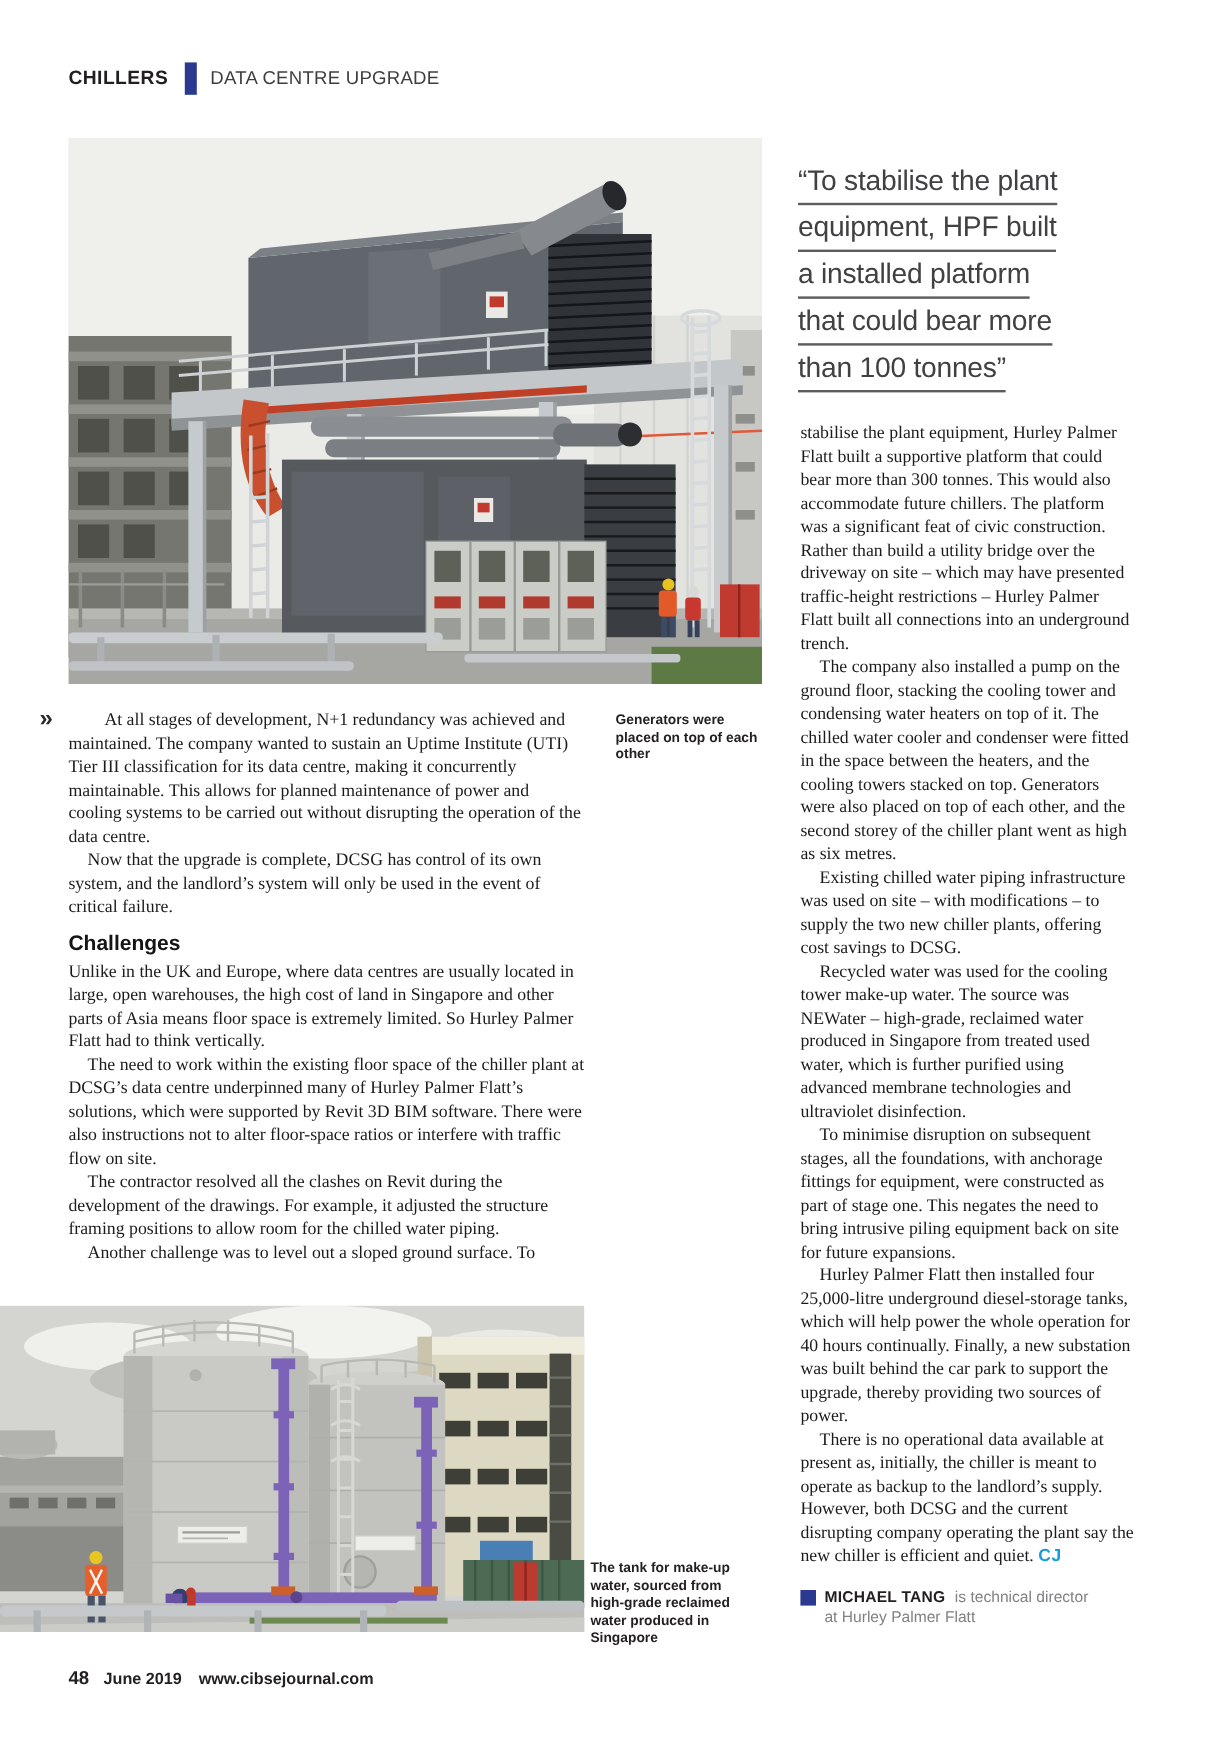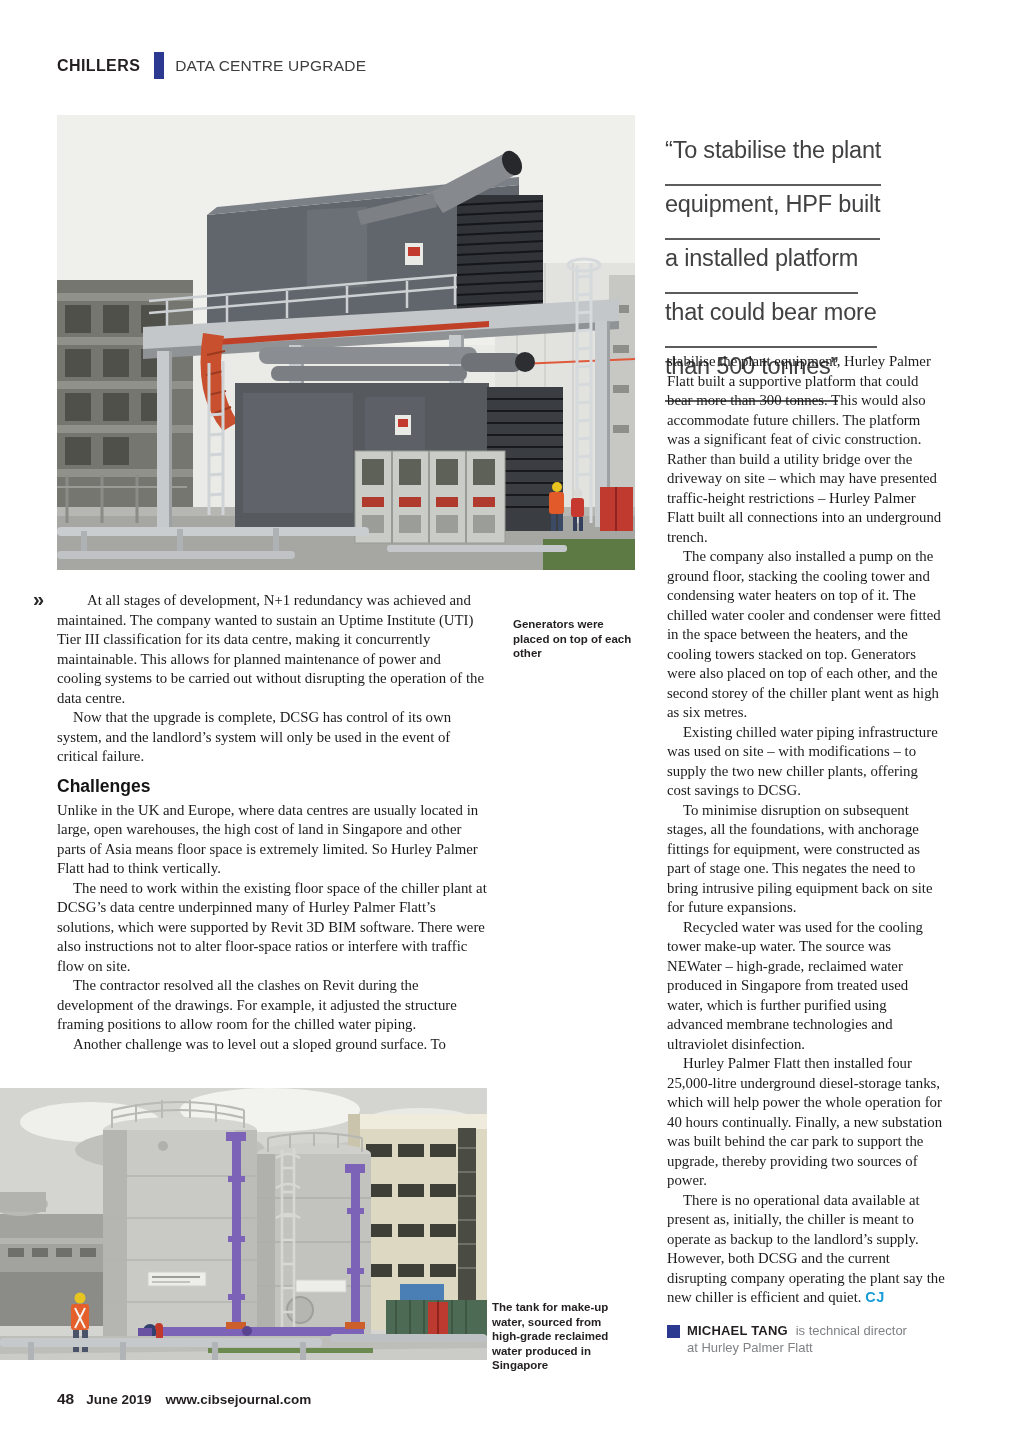--- a/index.html
+++ b/index.html
@@ -19,42 +19,42 @@
   .photo-top { position:absolute; left:57px; top:115px; width:578px; height:455px; }
   .photo-bottom { position:absolute; left:0px; top:1088px; width:487px; height:272px; }
   .photo-top svg, .photo-bottom svg { display:block; width:100%; height:100%; }
 
   
   .pullquote { position:absolute; left:665px; top:138px; width:270px; }
   .pq-line { display:block; }
   .pq-line span {
     display:inline-block; font-family:"Liberation Sans", sans-serif;
     font-size:23.5px; line-height:24px; letter-spacing:-0.2px; color:#414042;
-    border-bottom:2px solid #5b5c5e; padding-bottom:22px; margin-bottom:6px;
+    border-bottom:2px solid #5b5c5e; padding-bottom:7px; margin-bottom:6px;
   }
 
   
   .bodytext p { font-size:14.8px; line-height:19.5px; color:#1c1a1b; }
   .bodytext p.ind { text-indent:16px; }
   .bodytext p.bigind { text-indent:30px; }
 
   .left-col { position:absolute; left:57px; top:591px; width:430px; }
   .jump-marker { position:absolute; left:-24px; top:-3px; font-family:"Liberation Sans", sans-serif;
     font-weight:700; font-size:20px; color:#2a2a2c; }
   .challenges { font-family:"Liberation Sans", sans-serif; font-weight:700; font-size:17.5px;
     color:#141414; margin:9px 0 4px 0; }
 
   .right-col { position:absolute; left:667px; top:352px; width:278px; }
 
   .cj-mark { color:#189cd8; font-family:"Liberation Sans", sans-serif; font-weight:700; font-size:14.5px; letter-spacing:.5px; }
 
   
   .caption { font-family:"Liberation Sans", sans-serif; font-weight:700; font-size:11.5px;
     line-height:14.5px; color:#231f20; }
-  .caption-top { position:absolute; left:513px; top:593px; width:120px;margin-top:24px; }
+  .caption-top { position:absolute; left:513px; top:593px; width:120px; }
   .caption-bottom { position:absolute; left:492px; top:1300px; width:130px; }
 
   
   .author { position:absolute; left:667px; top:1322px; width:290px; font-family:"Liberation Sans", sans-serif; font-size:13px; line-height:17px; color:#808285; }
   .author .row { display:flex; align-items:center; }
   .author .sq { flex:0 0 auto; width:13px; height:13px; background:#2b3990; margin:2px 7px 0 0; }
   .author .name { font-weight:700; color:#231f20; letter-spacing:.2px; margin-right:4px; }
   .author .line2 { margin-left:20px; }
 
   
@@ -264,42 +264,42 @@
       <rect x="0" y="436" width="238" height="8" rx="4" fill="#bfc3c5"></rect>
       <rect x="330" y="430" width="180" height="7" rx="3" fill="#c4c8ca"></rect>
     </svg>
   </div>
 
   <div class="pullquote">
     <div class="pq-line"><span>“To stabilise the plant</span></div>
     <div class="pq-line"><span>equipment, HPF built</span></div>
     <div class="pq-line"><span>a installed platform</span></div>
     <div class="pq-line"><span>that could bear more</span></div>
-    <div class="pq-line"><span>than 500 tonnes”</span></div>
+    <div class="pq-line"><span>than 100 tonnes”</span></div>
   </div>
 
   <div class="caption caption-top">Generators were placed on top of each other</div>
 
   <div class="left-col bodytext">
     <span class="jump-marker">»</span>
     <p class="bigind">At all stages of development, N+1 redundancy was achieved and maintained. The company wanted to sustain an Uptime Institute (UTI) Tier III classification for its data centre, making it concurrently maintainable. This allows for planned maintenance of power and cooling systems to be carried out without disrupting the operation of the data centre.</p>
     <p class="ind">Now that the upgrade is complete, DCSG has control of its own system, and the landlord’s system will only be used in the event of critical failure.</p>
     <h2 class="challenges">Challenges</h2>
     <p>Unlike in the UK and Europe, where data centres are usually located in large, open warehouses, the high cost of land in Singapore and other parts of Asia means floor space is extremely limited. So Hurley Palmer Flatt had to think vertically.</p>
     <p class="ind">The need to work within the existing floor space of the chiller plant at DCSG’s data centre underpinned many of Hurley Palmer Flatt’s solutions, which were supported by Revit 3D BIM software. There were also instructions not to alter floor-space ratios or interfere with traffic flow on site.</p>
     <p class="ind">The contractor resolved all the clashes on Revit during the development of the drawings. For example, it adjusted the structure framing positions to allow room for the chilled water piping.</p>
     <p class="ind">Another challenge was to level out a sloped ground surface. To</p>
   </div>
 
   <div class="right-col bodytext">
     <p>stabilise the plant equipment, Hurley Palmer Flatt built a supportive platform that could bear more than 300 tonnes. This would also accommodate future chillers. The platform was a significant feat of civic construction. Rather than build a utility bridge over the driveway on site – which may have presented traffic-height restrictions – Hurley Palmer Flatt built all connections into an underground trench.</p>
     <p class="ind">The company also installed a pump on the ground floor, stacking the cooling tower and condensing water heaters on top of it. The chilled water cooler and condenser were fitted in the space between the heaters, and the cooling towers stacked on top. Generators were also placed on top of each other, and the second storey of the chiller plant went as high as six metres.</p>
     <p class="ind">Existing chilled water piping infrastructure was used on site – with modifications – to supply the two new chiller plants, offering cost savings to DCSG.</p>
+    <p class="ind">Recycled water was used for the cooling tower make-up water. The source was NEWater –  high-grade, reclaimed water produced in Singapore from treated used water, which is further purified using advanced membrane technologies and ultraviolet disinfection.</p>
     <p class="ind">To minimise disruption on subsequent stages, all the foundations, with anchorage fittings for equipment, were constructed as part of stage one. This negates the need to bring intrusive piling equipment back on site for future expansions.</p>
-    <p class="ind">Recycled water was used for the cooling tower make-up water. The source was NEWater –  high-grade, reclaimed water produced in Singapore from treated used water, which is further purified using advanced membrane technologies and ultraviolet disinfection.</p>
     <p class="ind">Hurley Palmer Flatt then installed four 25,000-litre underground diesel-storage tanks, which will help power the whole operation for 40 hours continually. Finally, a new substation was built behind the car park to support the upgrade, thereby providing two sources of power.</p>
     <p class="ind"><span>There is no operational data available at present as, initially, the chiller is meant to operate as backup to the landlord’s supply. However, both DCSG and the current disrupting company operating the plant say the new chiller is efficient and quiet.</span> <span class="cj-mark">CJ</span></p>
   </div>
 
   <div class="photo-bottom">
     <svg viewBox="0 0 487 272" preserveAspectRatio="none">
       <rect width="487" height="272" fill="#d4d5d1"></rect>
       <ellipse cx="90" cy="34" rx="70" ry="20" fill="#efefec"></ellipse>
       <ellipse cx="270" cy="22" rx="90" ry="22" fill="#f2f2ef"></ellipse>
       <ellipse cx="420" cy="36" rx="60" ry="16" fill="#e9e9e6"></ellipse>

